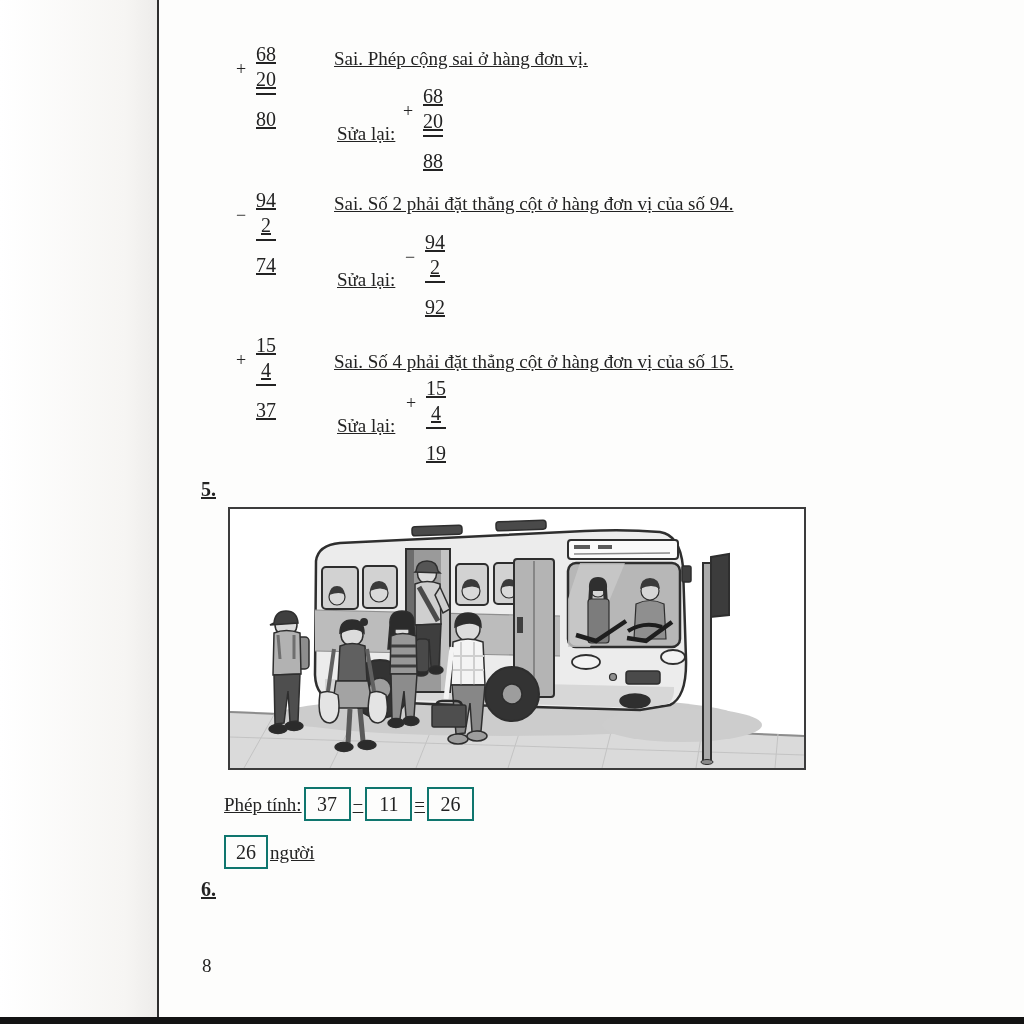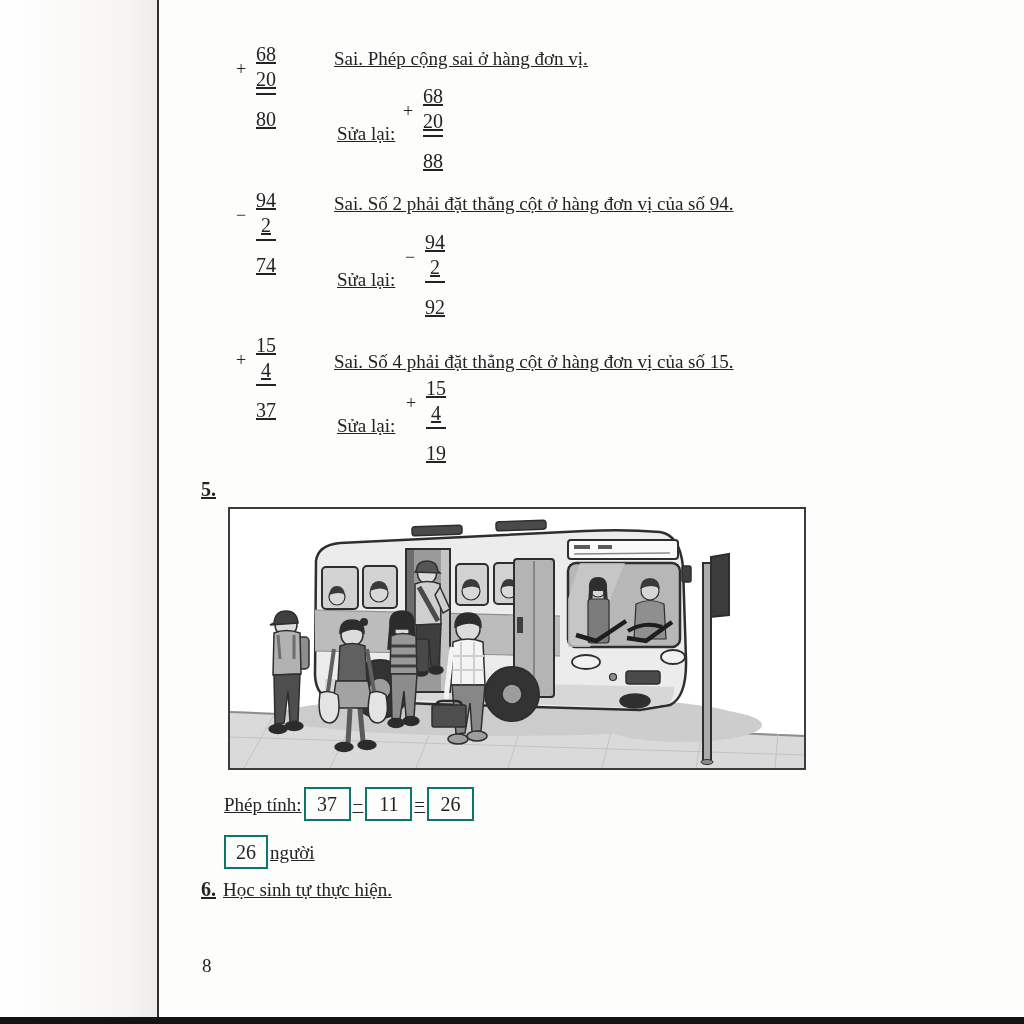--- a/index.html
+++ b/index.html
@@ -304,18 +304,17 @@
   <span class="eqbox">26</span>
 </div>
 
 <div class="abs eq-row" style="left:224px;top:835px">
   <span class="eqbox" style="min-width:44px">26</span>
   <span class="text">người</span>
 </div>
 
 <div class="abs p6-row" style="left:201px;top:877px">
   <span class="text bold">6.</span>
-  <span class="text">Học sinh tự thực hiện.</span>
 </div>
 
 <div class="abs page-num" style="left:202px;top:955px">8</div>
 
 <div class="abs bottom-bar"></div>
 
 </body></html>

